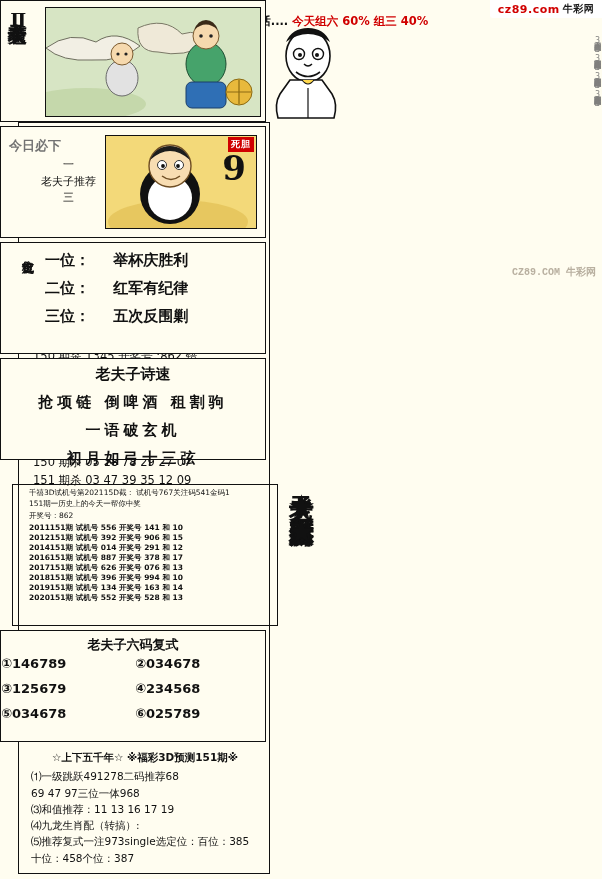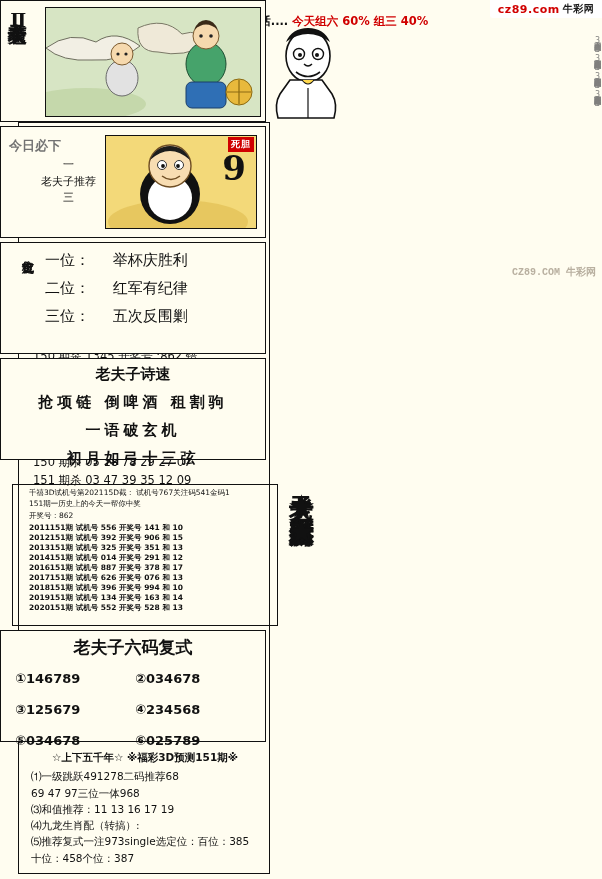--- a/index.html
+++ b/index.html
@@ -173,21 +173,21 @@
     font-size:11px;color:#111;text-align:center;line-height:1.5;
   }
   .dingwei{
     position:absolute;left:8px;top:8px;width:26px;
     font-size:12px;font-weight:bold;color:#111;
     writing-mode:vertical-rl;text-orientation:upright;
     line-height:1.25;
   }
   .dw-rows{position:absolute;left:44px;top:8px;}
   .dw-row{
-    font-size:15px;font-weight:normal;color:#111;
+    font-size:15px;font-weight:bold;color:#111;
     font-family:"DejaVu Serif","Liberation Serif",serif;
     margin-bottom:9px;white-space:nowrap;
   }
   .dw-row .k{margin-right:18px;}
   .poem-title{
     text-align:center;font-size:15px;font-weight:bold;color:#111;
     font-family:"DejaVu Serif","Liberation Serif",serif;margin-top:6px;
   }
   .poem-row{
     text-align:center;font-size:15px;font-weight:bold;color:#111;
@@ -195,25 +195,25 @@
     letter-spacing:4px;
   }
   .hist{
     position:absolute;left:12px;width:266px;box-sizing:border-box;
     border:1px solid #111;padding:3px 16px;
   }
   .hist-h{font-size:7.5px;color:#111;white-space:nowrap;}
   .hist-h2{font-size:7.5px;color:#111;margin:1px 0 2px;}
   .hist-row{font-size:7.5px;color:#111;white-space:nowrap;line-height:1.34;font-weight:bold;}
   .fushi-title{
-    text-align:center;font-size:17px;font-weight:bold;color:#111;
-    font-family:"DejaVu Serif","Liberation Serif",serif;margin:5px 0 12px;
+    text-align:center;font-size:13px;font-weight:bold;color:#111;
+    font-family:"DejaVu Serif","Liberation Serif",serif;margin:5px 0 2px;
   }
   .fushi-grid{
-    display:grid;grid-template-columns:1fr 1fr;gap:16px 4px;padding:0 14px 6px;
+    display:grid;grid-template-columns:1fr 1fr;gap:10px 4px;padding:0 0 6px;
   }
   .fushi-cell{
     font-size:13px;color:#111;font-weight:bold;white-space:nowrap;
   }
   
   .sidan{
     position:absolute;right:2px;top:1px;
     background:#d00000;color:#fff;font-size:9px;font-weight:bold;
     padding:1px 3px;letter-spacing:1px;
   }
@@ -396,21 +396,20 @@
       <div class="poem-row">一语破玄机</div>
       <div class="poem-row">初月如弓十三弦</div>
     </div>
 
     <div class="hist" style="top:484px;height:142px;">
       <div class="hist-h">千禧3D试机号第202115D截：  试机号767关注码541金码1</div>
       <div class="hist-h2">151期一历史上的今天一帮你中奖</div>
       <div class="hist-h2">开奖号：862</div>
       <div class="hist-row">2011151期  试机号 556 开奖号 141 和 10</div>
       <div class="hist-row">2012151期  试机号 392 开奖号 906 和 15</div>
-      <div class="hist-row">2013151期  试机号 325 开奖号 351 和 13</div>
       <div class="hist-row">2014151期  试机号 014 开奖号 291 和 12</div>
       <div class="hist-row">2016151期  试机号 887 开奖号 378 和 17</div>
       <div class="hist-row">2017151期  试机号 626 开奖号 076 和 13</div>
       <div class="hist-row">2018151期  试机号 396 开奖号 994 和 10</div>
       <div class="hist-row">2019151期  试机号 134 开奖号 163 和 14</div>
       <div class="hist-row">2020151期  试机号 552 开奖号 528 和 13</div>
     </div>
 
     <div class="rbox" style="top:630px;height:112px;">
       <div class="fushi-title">老夫子六码复式</div>

